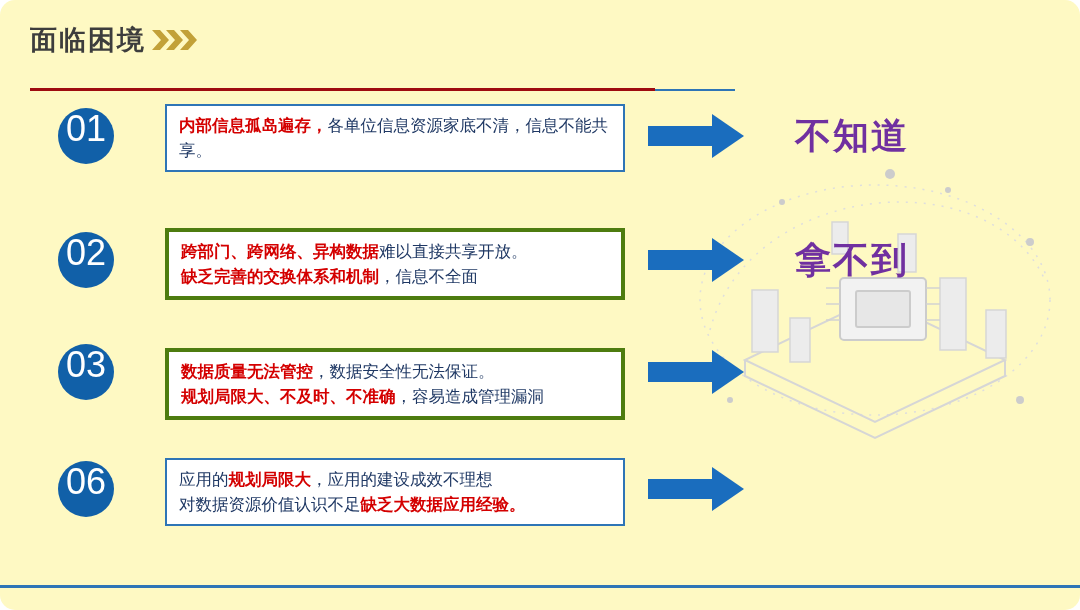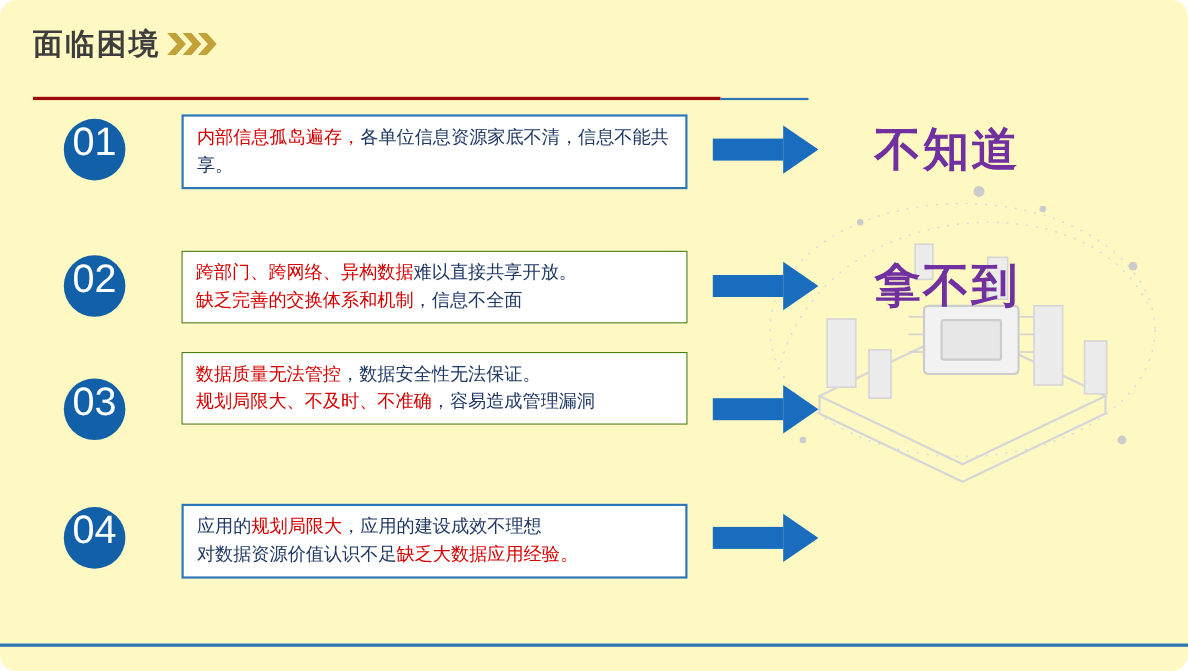--- a/index.html
+++ b/index.html
@@ -17,32 +17,32 @@
 
   .bg-art { position:absolute; left:690px; top:150px; z-index:0; }
 
   .circle { position:absolute; left:58px; width:56px; height:56px; border-radius:50%;
             background:#1160a8; color:#ffffff; display:flex; align-items:flex-start; justify-content:center;
             font-size:36px; font-weight:normal; z-index:1; }
 
   .box { position:absolute; left:165px; width:460px; min-height:60px; background:#ffffff;
          padding:7px 12px; display:flex; flex-direction:column; justify-content:center; z-index:1; }
   .box.blue-border { border:2px solid #2e75b6; }
-  .box.red-border  { border:1px solid #4d7c0f; }
+  .box.red-border  { border:4px solid #4d7c0f; }
   .box p { font-size:16.5px; line-height:1.5; }
-  .red  { color:#d40000; font-weight:normal; }
+  .red  { color:#d40000; font-weight:bold; }
   .navy { color:#1f3864; }
 
   .arrow { position:absolute; left:648px; width:96px; height:44px; z-index:1; }
   .arrow-shaft { position:absolute; left:0; top:12px; width:64px; height:20px; background:#1a6dbe; }
   .arrow-head  { position:absolute; left:64px; top:0; width:0; height:0;
                  border-top:22px solid transparent; border-bottom:22px solid transparent;
                  border-left:32px solid #1a6dbe; }
 
-  .result { position:absolute; left:795px; width:200px; font-size:42px; font-weight:bold;
+  .result { position:absolute; left:795px; width:200px; font-size:36px; font-weight:bold;
             color:#7030a0; line-height:38px; z-index:1; letter-spacing:2px; }
 
   .bottom-line { position:absolute; left:0; bottom:22px; width:1080px; height:3px; background:#2e75b6; z-index:2; }
 </style>
 </head>
 <body>
 
 <div class="slide">
 
   <h1 class="title">面临困境</h1>
@@ -121,31 +121,31 @@
   </div>
   <div class="arrow" style="top:238px">
     <div class="arrow-shaft"></div>
       <div class="arrow-head"></div>
   </div>
   <div class="result" style="top:241px">拿不到</div>
 
   <div class="circle" style="top:344px">
     <span>03</span>
   </div>
-  <div class="box red-border" style="top:320px">
+  <div class="box red-border" style="top:348px">
     <p><span class="red">数据质量无法管控</span><span class="navy">，数据安全性无法保证。</span></p>
     <p><span class="red">规划局限大、不及时、不准确</span><span class="navy">，容易造成管理漏洞</span></p>
   </div>
   <div class="arrow" style="top:350px">
     <div class="arrow-shaft"></div>
       <div class="arrow-head"></div>
   </div>
 
   <div class="circle" style="top:461px">
-    <span>04</span>
+    <span>06</span>
   </div>
   <div class="box blue-border" style="top:458px">
     <p><span class="navy">应用的</span><span class="red">规划局限大</span><span class="navy">，应用的建设成效不理想</span></p>
     <p><span class="navy">对数据资源价值认识不足</span><span class="red">缺乏大数据应用经验。</span></p>
   </div>
   <div class="arrow" style="top:467px">
     <div class="arrow-shaft"></div>
       <div class="arrow-head"></div>
   </div>
 

